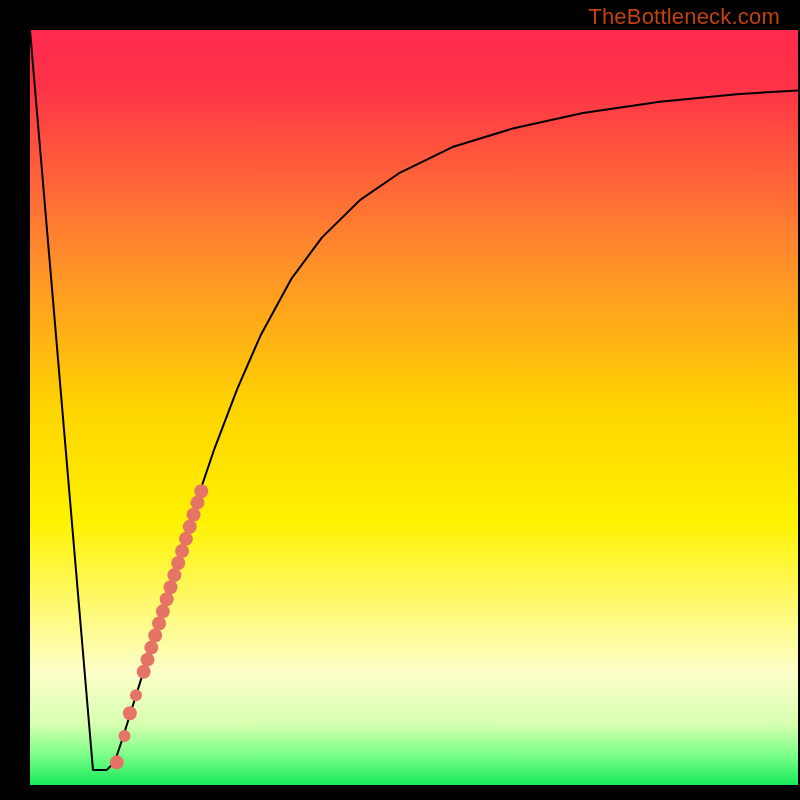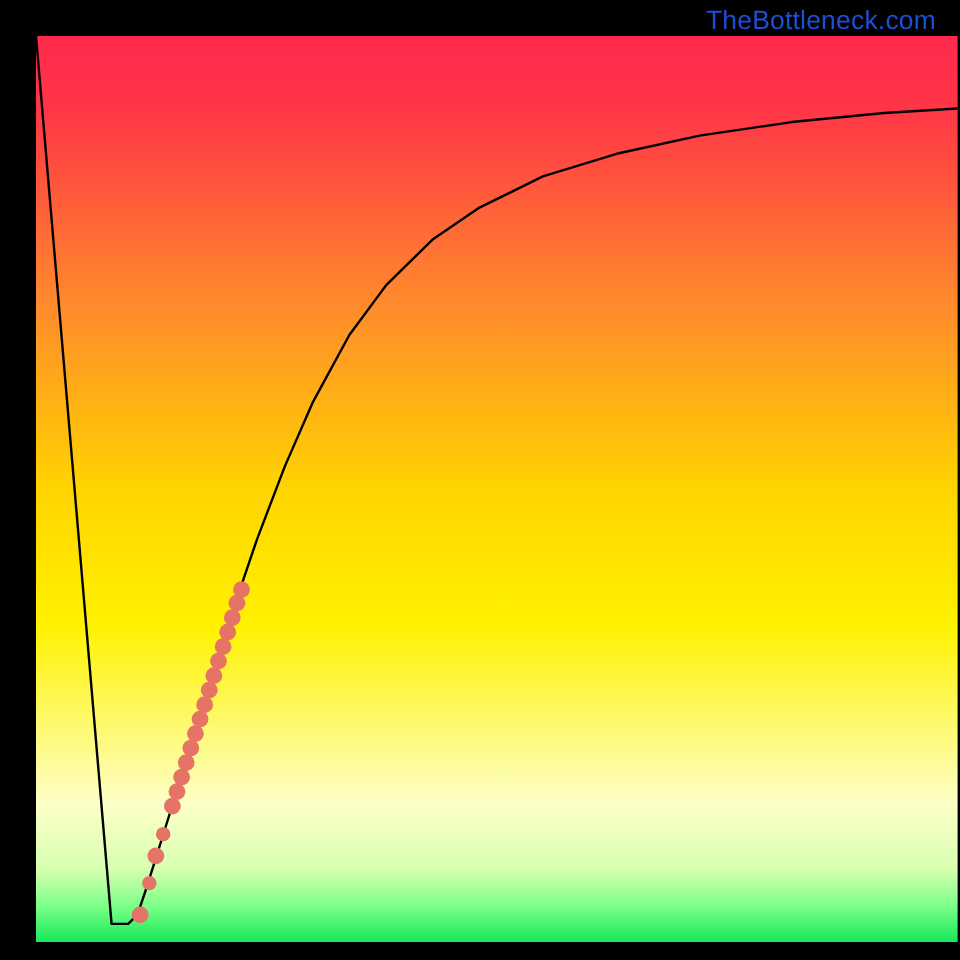--- a/index.html
+++ b/index.html
@@ -1,18 +1,18 @@
 <!DOCTYPE html>
 <html><head>
 <meta charset="utf-8">
 <style>
   * { margin: 0; padding: 0; box-sizing: border-box; }
   body { width: 800px; height: 800px; overflow: hidden; background: #fff; font-family: Arial, sans-serif; }
   .chart-container { position: relative; width: 800px; height: 800px; }
-  .watermark { position: absolute; top: 4px; right: 20px; color: #1d4ed8; font-size: 22px; font-weight: 400; letter-spacing: 0.2px; z-index: 10; }
+  .watermark { position: absolute; top: 4px; right: 20px; color: #c2410c; font-size: 22px; font-weight: 400; letter-spacing: 0.2px; z-index: 10; }
   svg { display: block; }
 </style>
 </head>
 <body>
 
 <div class="chart-container">
   <div class="watermark">TheBottleneck.com</div>
   <svg id="chart-svg" width="800" height="800">
     <defs>
       <linearGradient id="bg-grad" x1="0" y1="0" x2="0" y2="1">

